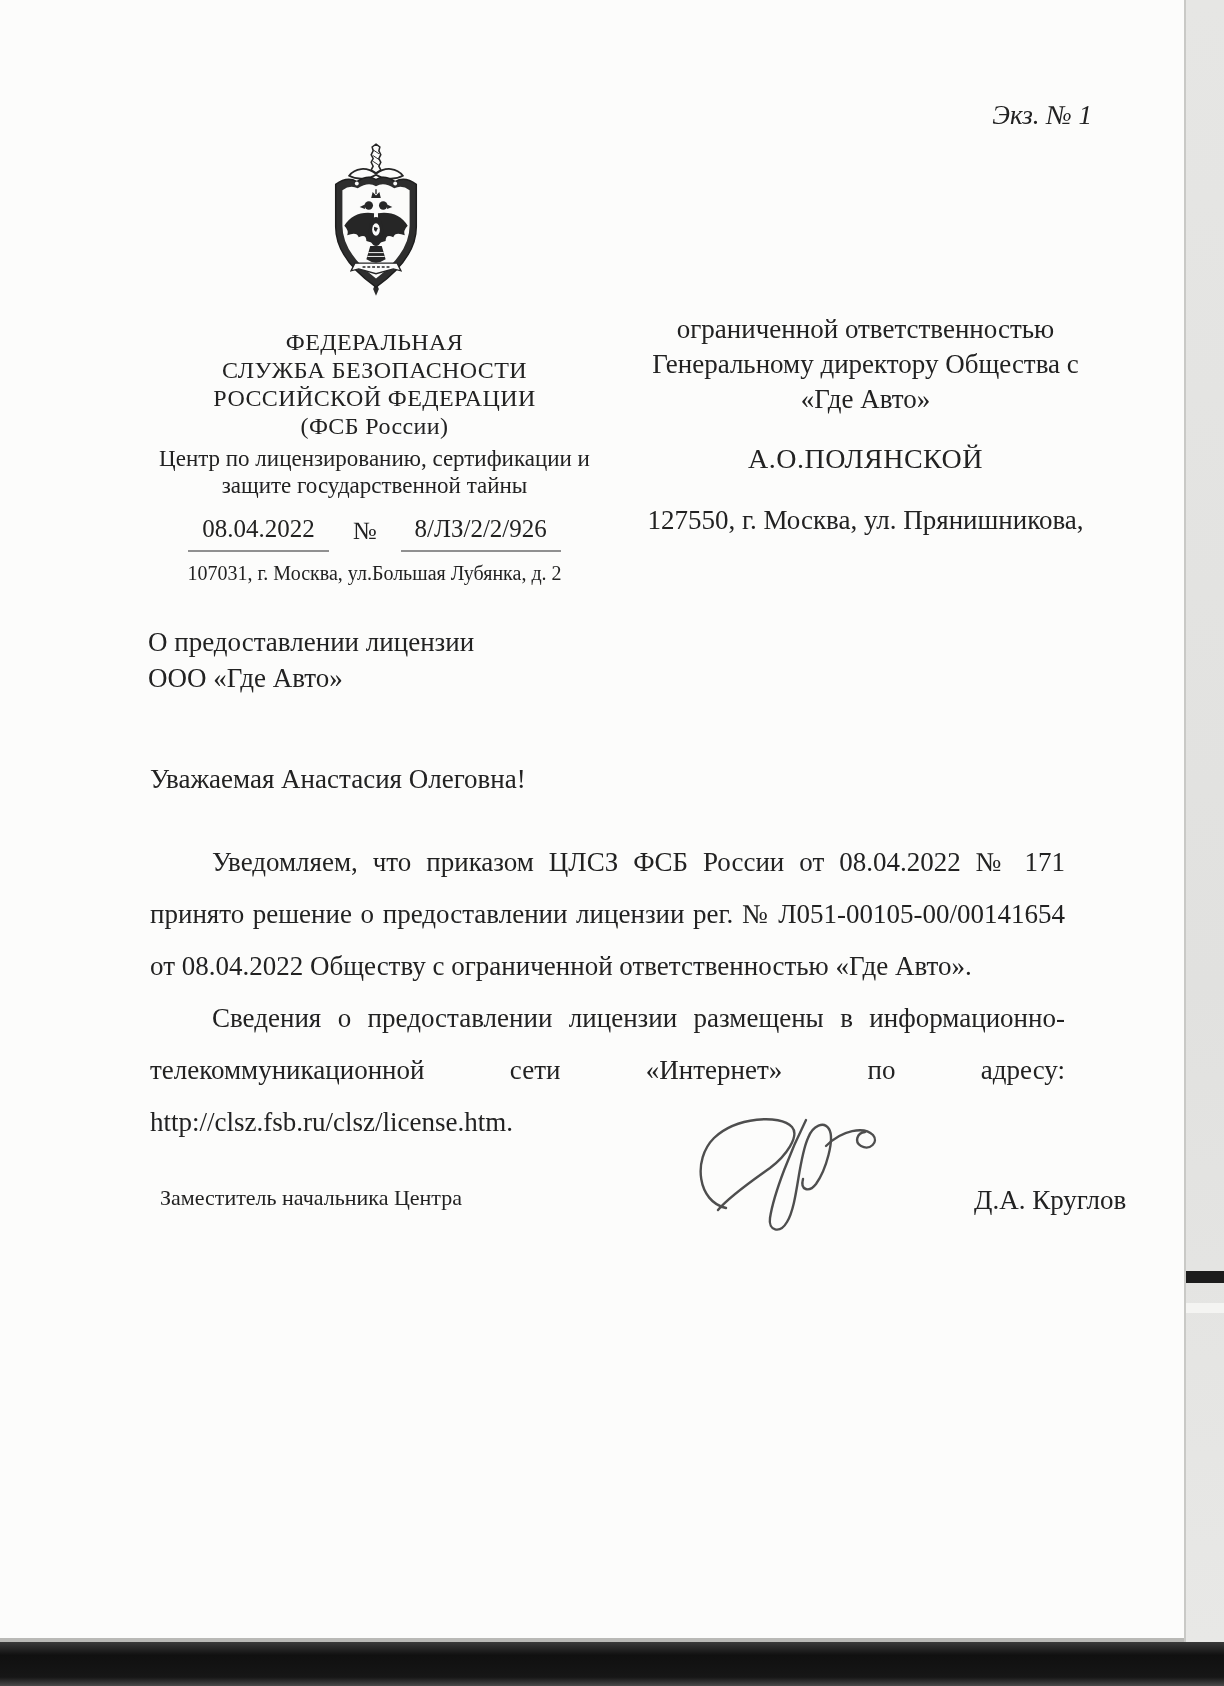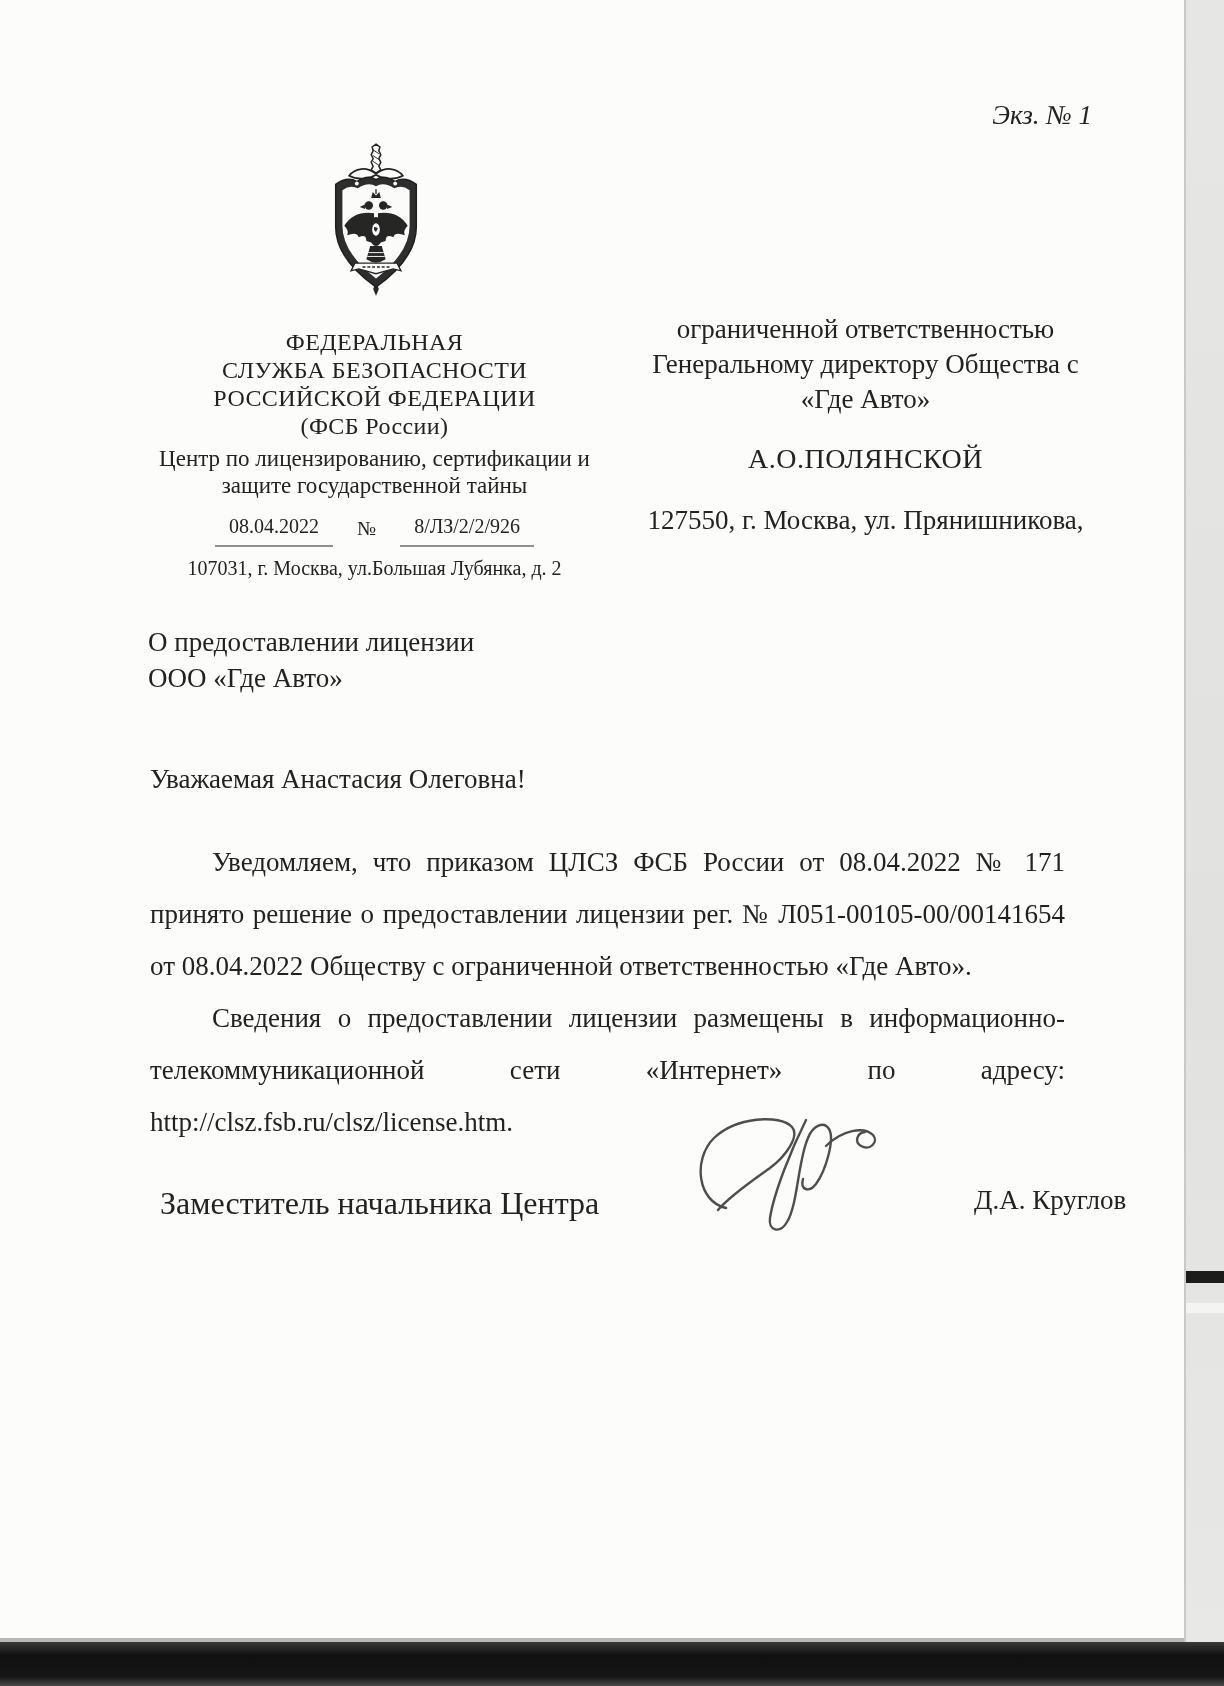--- a/index.html
+++ b/index.html
@@ -71,21 +71,21 @@
     padding-top: 28px;
     text-align: center;
   }
   .org-line { font-size: 24px; line-height: 28px; letter-spacing: 0.4px; }
   .division { margin-top: 5px; }
   .division-line { font-size: 23px; line-height: 27px; }
   .ref-line {
     margin-top: 16px;
     display: flex; justify-content: center; align-items: flex-end;
     gap: 24px;
-    font-size: 20px;
+    font-size: 25px;
   }
   .underlined {
     border-bottom: 2px solid #909090;
     padding: 0 14px 7px 14px;
   }
   .ref-no-label { padding-bottom: 7px; }
   .sender-address { margin-top: 10px; font-size: 20px; }
 
   .col-right {
     width: 485px;
@@ -111,21 +111,21 @@
   .body-text {
     position: absolute; left: 150px; top: 836px;
     width: 915px;
     font-size: 27px; line-height: 52px;
     text-align: justify;
   }
   .body-text p { margin: 0; text-indent: 62px; }
 
   .sig-title {
     position: absolute; left: 160px; top: 1185px;
-    font-size: 32px;
+    font-size: 22px;
     text-align: right;
   }
   .sig-squiggle {
     position: absolute; left: 688px; top: 1112px;
     width: 214px; height: 132px;
   }
   .sig-name {
     position: absolute; left: 974px; top: 1185px;
     font-size: 27px;
   }

